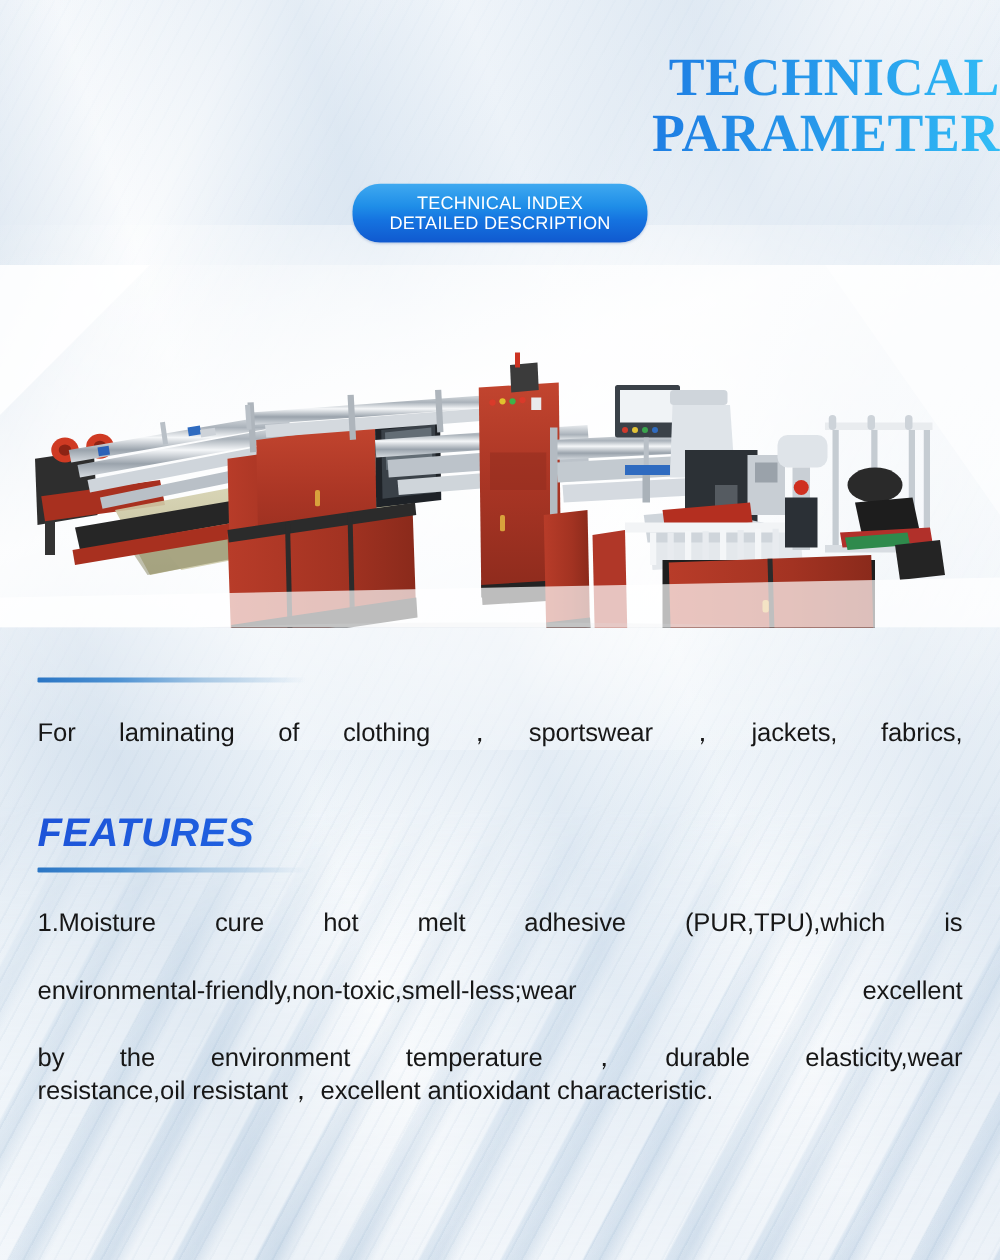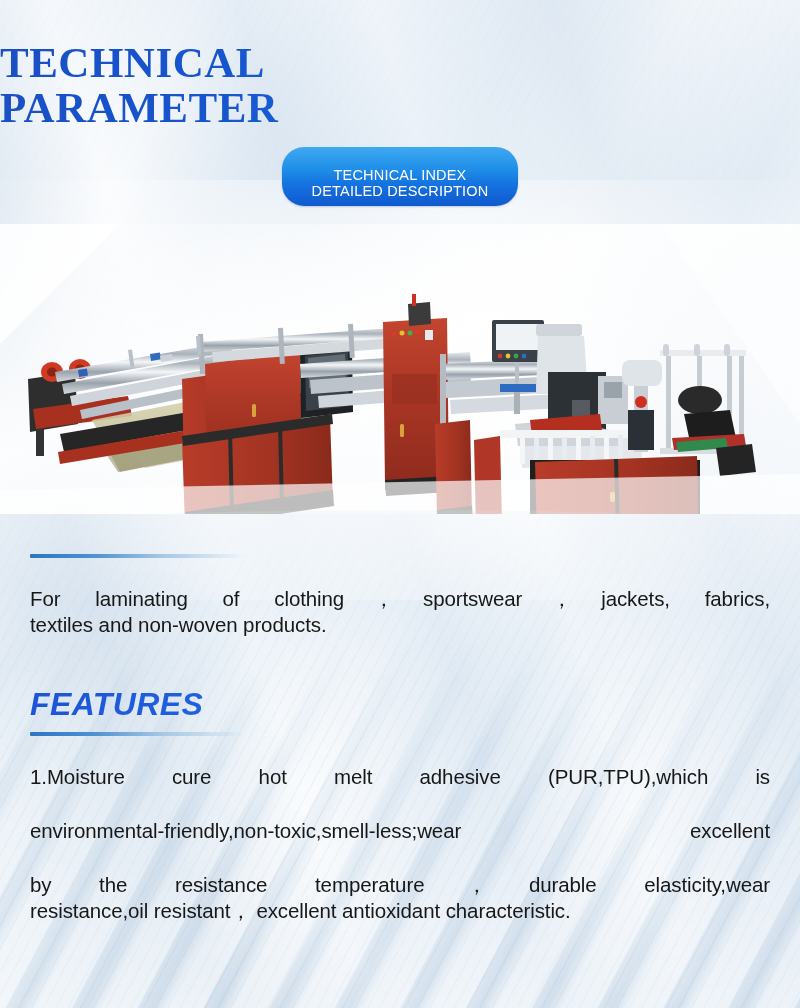--- a/index.html
+++ b/index.html
@@ -83,40 +83,40 @@
   .bg-white-wash {
     position: absolute; left: 0; right: 0; top: 180px; height: 420px;
     background: radial-gradient(ellipse 70% 70% at 50% 45%, rgba(255,255,255,0.95) 0%, rgba(255,255,255,0.55) 55%, rgba(255,255,255,0) 100%);
     pointer-events: none;
   }
 
   .content { position: relative; z-index: 5; }
 
   
   .title-block {
-    text-align: left;
+    text-align: right;
     padding-top: 40px;
   }
   .title-line {
     font-family: "Liberation Serif", serif;
     font-weight: bold;
     font-size: 43px;
     line-height: 45px;
     letter-spacing: 0.5px;
     background: linear-gradient(100deg, #1a4fc4 0%, #1655cf 28%, #1b72e0 58%, #2aa4ee 88%, #32bdf6 100%);
     -webkit-background-clip: text;
             background-clip: text;
     color: transparent;
     -webkit-text-fill-color: transparent;
   }
 
   .pill-wrap { text-align: center; margin-top: 17px; }
   .pill {
     display: inline-block;
-    padding: 20px 30px 7px 30px;
+    padding: 8px 30px 7px 30px;
     border-radius: 22px;
     background: linear-gradient(180deg, #3fa9f0 0%, #1f8ee8 38%, #1573e0 62%, #1059cf 100%);
     color: #ffffff;
     font-size: 14.5px;
     line-height: 16px;
     font-weight: 400;
     letter-spacing: 0.2px;
     text-align: center;
     box-shadow: 0 1px 2px rgba(30,80,150,0.25);
   }
@@ -414,29 +414,28 @@
         <polygon points="0,0 120,0 0,120" fill="#ffffff" opacity="0.85"></polygon>
         <polygon points="800,0 800,200 660,0" fill="#ffffff" opacity="0.55"></polygon>
         <polygon points="0,290 800,290 800,250 0,266" fill="#ffffff" opacity="0.7"></polygon>
       </svg>
     </div>
 
     <div class="section" id="app-section">
       <div class="sec-rule"></div>
       <div class="body-text">
         <span class="jn">For laminating of clothing，sportswear，jackets, fabrics,</span>
-        <span class="ln">textiles and non-woven products.</span>
       </div>
     </div>
 
     <div class="section" id="feat-section">
       <div class="sec-head">FEATURES</div>
       <div class="sec-rule"></div>
       <div class="body-text" id="feat-body">
         <span class="jn">1.Moisture cure hot melt adhesive (PUR,TPU),which is</span>
         <span class="jn">environmental-friendly,non-toxic,smell-less;wear   excellent</span>
-        <span class="jn">by the resistance temperature，durable elasticity,wear</span>
+        <span class="jn">by the environment temperature，durable elasticity,wear</span>
         <span class="ln">resistance,oil resistant，  excellent antioxidant characteristic.</span>
       </div>
     </div>
 
   </div>
 </div>
 
 </body></html>

